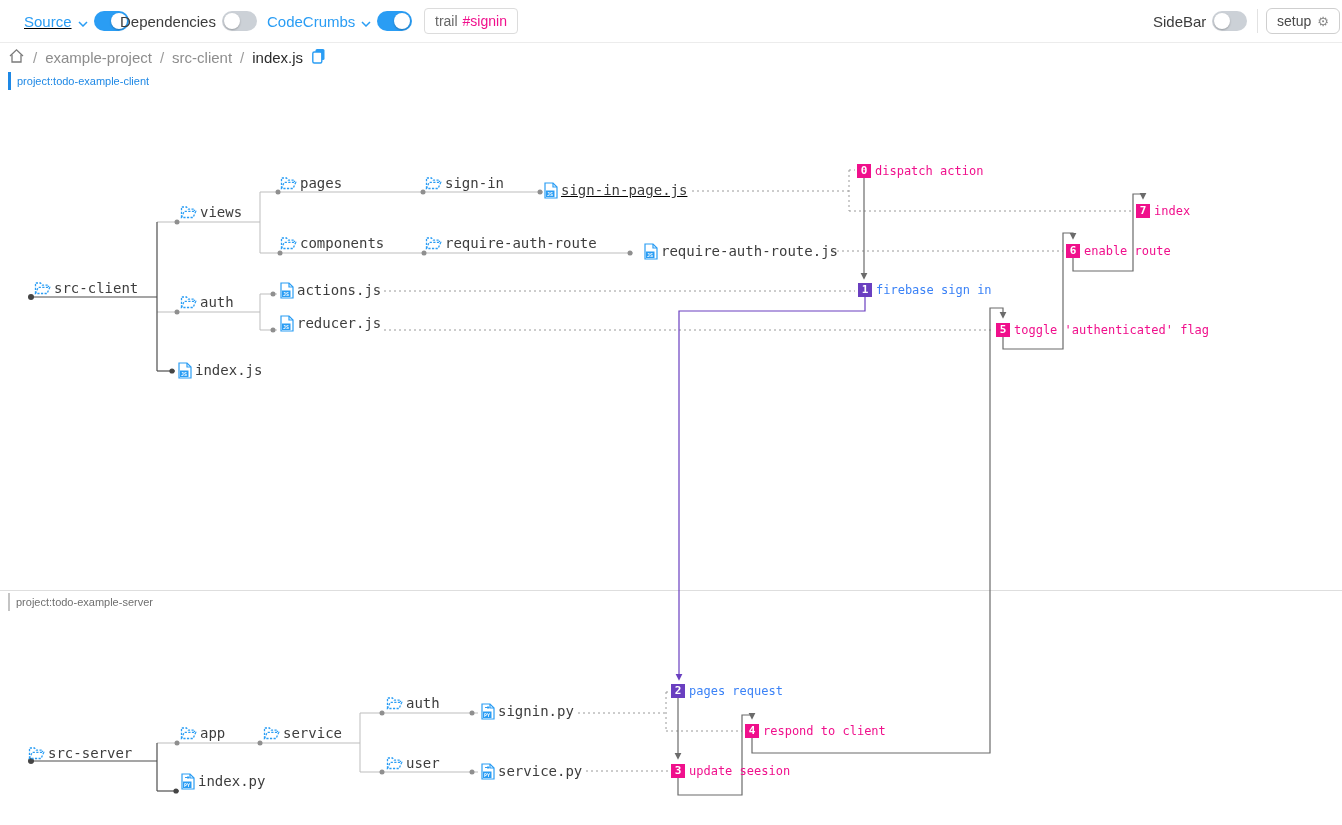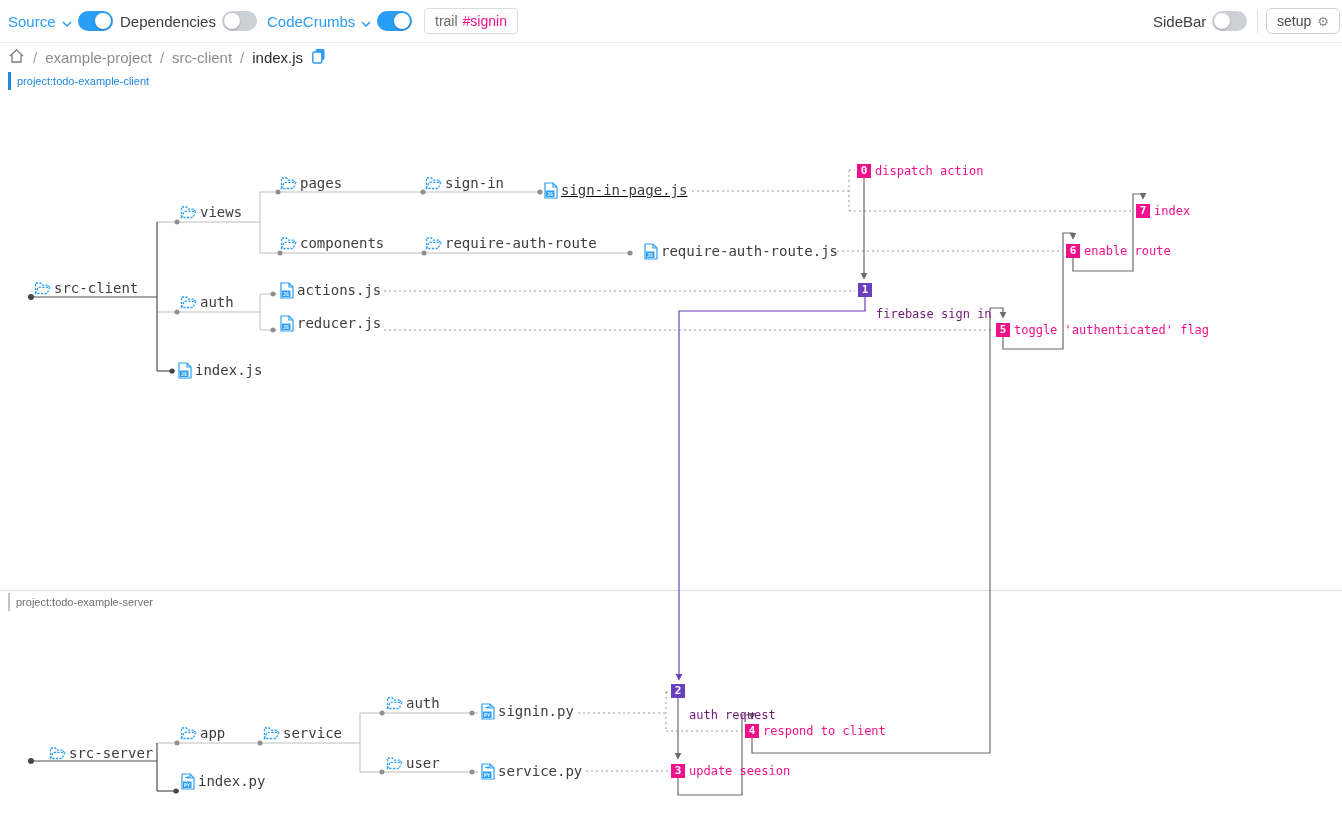--- a/index.html
+++ b/index.html
@@ -36,29 +36,29 @@
   .node{position:absolute;height:20px;display:flex;align-items:center;gap:3px;cursor:pointer;}
   .node .lb{font-family:"DejaVu Sans Mono",monospace;font-size:14px;color:#3d3d3d;white-space:pre;}
   .node .ic{display:flex;align-items:center;}
   .crumb{position:absolute;display:flex;align-items:flex-start;gap:4px;cursor:pointer;}
   .cbadge{width:14px;height:14px;line-height:14px;text-align:center;font-family:"DejaVu Sans Mono",monospace;
           font-size:11px;font-weight:bold;color:#fff;flex:0 0 auto;}
   .clabel{font-family:"DejaVu Sans Mono",monospace;font-size:12px;line-height:14px;white-space:pre;}
   .crumb.pink .cbadge{background:#f0108c;}
   .crumb.pink .clabel{color:#f0108c;}
   .crumb.purple .cbadge{background:#6a3fc0;}
-  .crumb.purple .clabel{color:#701a75;margin-top:24px;}
+  .crumb.purple .clabel{color:#3b82f6;}
 </style>
 </head>
 <body>
 
 <div class="canvas">
 
   <div class="toolbar">
-    <div class="tb-item" style="left:8px;">
+    <div class="tb-item" style="left:24px;text-decoration:underline;">
       <span class="blue">Source</span>
       <span><svg width="10" height="6" viewBox="0 0 10 6" fill="none" stroke="#2a9df4" stroke-width="1.5">
             <path d="M1 1 L5 5 L9 1"></path>
           </svg></span>
       <span class="toggle on"></span>
     </div>
     <div class="tb-item" style="left:120px;">
       <span class="dark">Dependencies</span>
       <span class="toggle off"></span>
     </div>
@@ -304,21 +304,21 @@
         <svg width="14" height="17" viewBox="0 0 14 17">
           <path d="M1 1 h8 l4 4 v11 h-12 z" fill="#fff" stroke="#2a9df4" stroke-width="1.2"></path>
           <path d="M9 1 v4 h4" fill="none" stroke="#2a9df4" stroke-width="1.2"></path>
           <rect x="2" y="8.5" width="8.5" height="6.5" fill="#2a9df4"></rect>
           <text x="3" y="13.8" font-size="5" font-family="DejaVu Sans Mono, monospace" font-weight="bold" fill="#fff">JS</text>
         </svg>
       </span>
       <span class="lb">index.js</span>
     </div>
 
-  <div class="node" style="left:49px;top:743px;">
+  <div class="node" style="left:28px;top:743px;">
       <span class="ic">
         <svg width="17" height="14" viewBox="0 0 17 14" fill="none" stroke="#2a9df4" stroke-width="1.3" stroke-dasharray="2.2 1.4">
           <path d="M1.5 12.5 V2 h5 l1.6 2.2 h6.4 v1.8"></path>
           <path d="M1.5 12.5 l2.6 -6.1 h11.6 l-2.6 6.1 z"></path>
         </svg>
       </span>
       <span class="lb">src-server</span>
     </div>
   <div class="node" style="left:180px;top:723px;">
       <span class="ic">
@@ -396,21 +396,21 @@
   <div class="crumb pink" style="left:857px;top:164px;">
       <span class="cbadge">0</span>
       <span class="clabel">dispatch action</span>
     </div>
   <div class="crumb purple" style="left:858px;top:283px;">
       <span class="cbadge">1</span>
       <span class="clabel">firebase sign in</span>
     </div>
   <div class="crumb purple" style="left:671px;top:684px;">
       <span class="cbadge">2</span>
-      <span class="clabel">auth request</span>
+      <span class="clabel">pages request</span>
     </div>
   <div class="crumb pink" style="left:671px;top:764px;">
       <span class="cbadge">3</span>
       <span class="clabel">update seesion</span>
     </div>
   <div class="crumb pink" style="left:745px;top:724px;">
       <span class="cbadge">4</span>
       <span class="clabel">respond to client</span>
     </div>
   <div class="crumb pink" style="left:996px;top:323px;">

